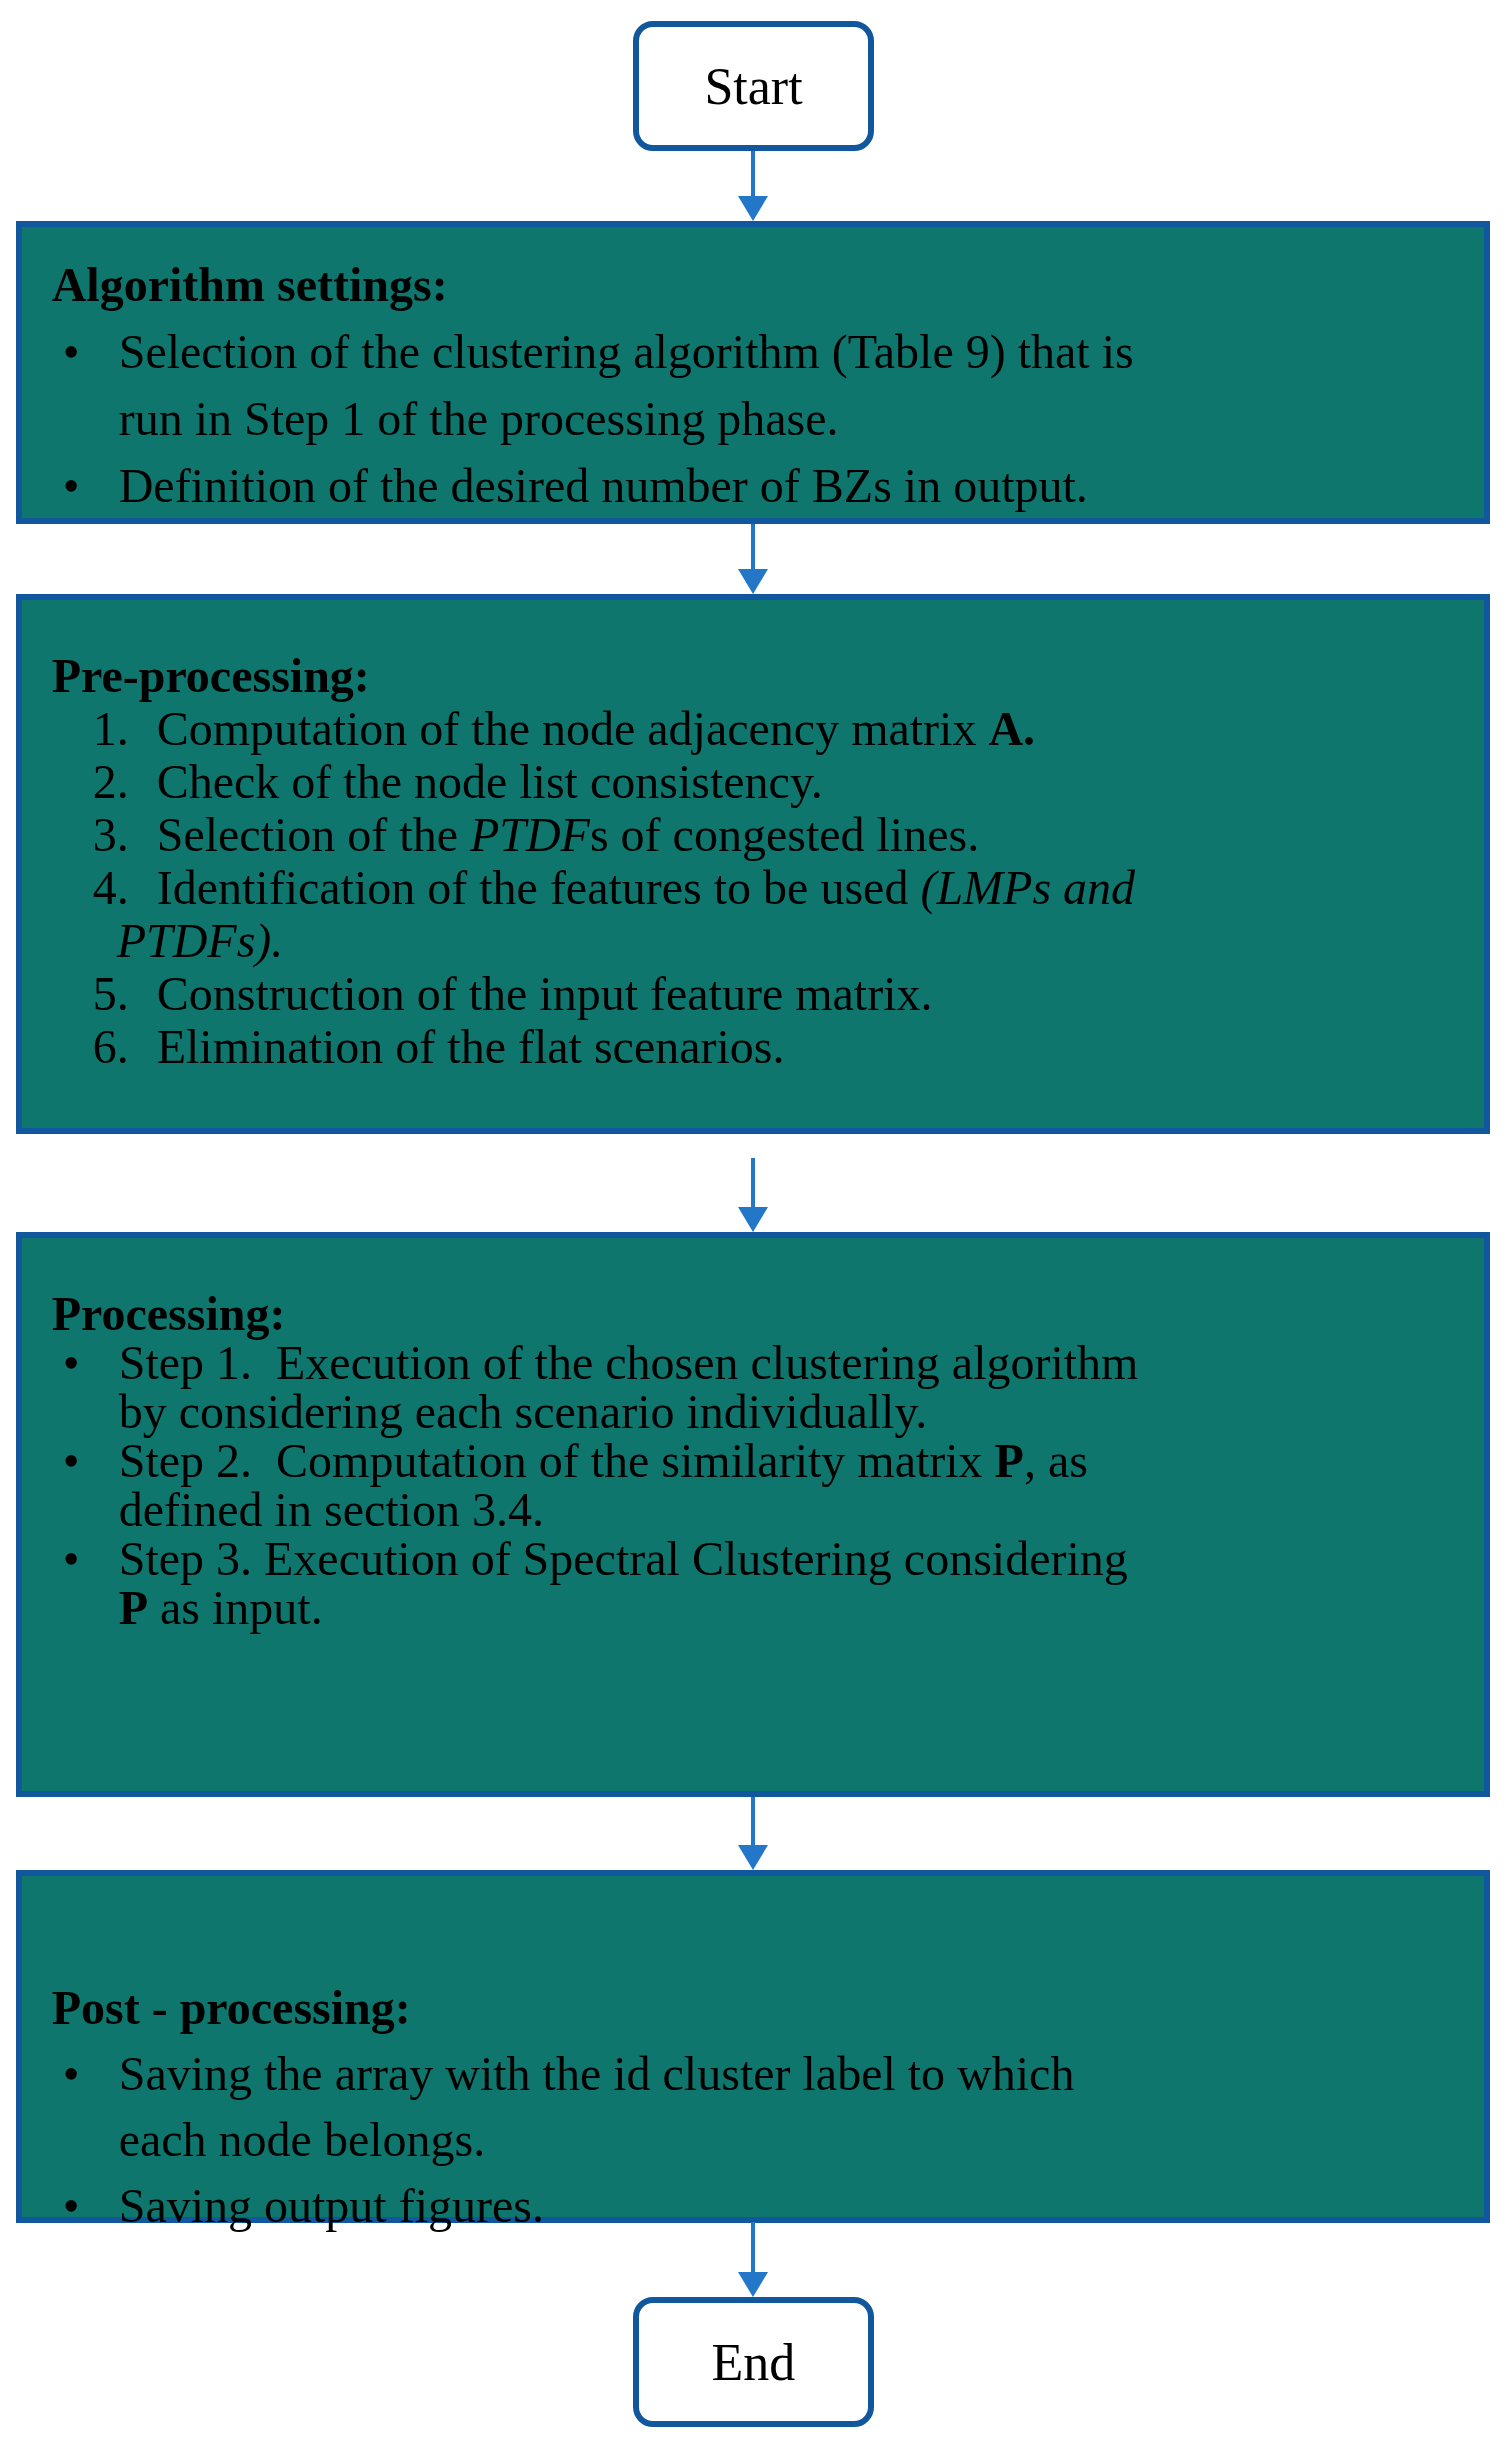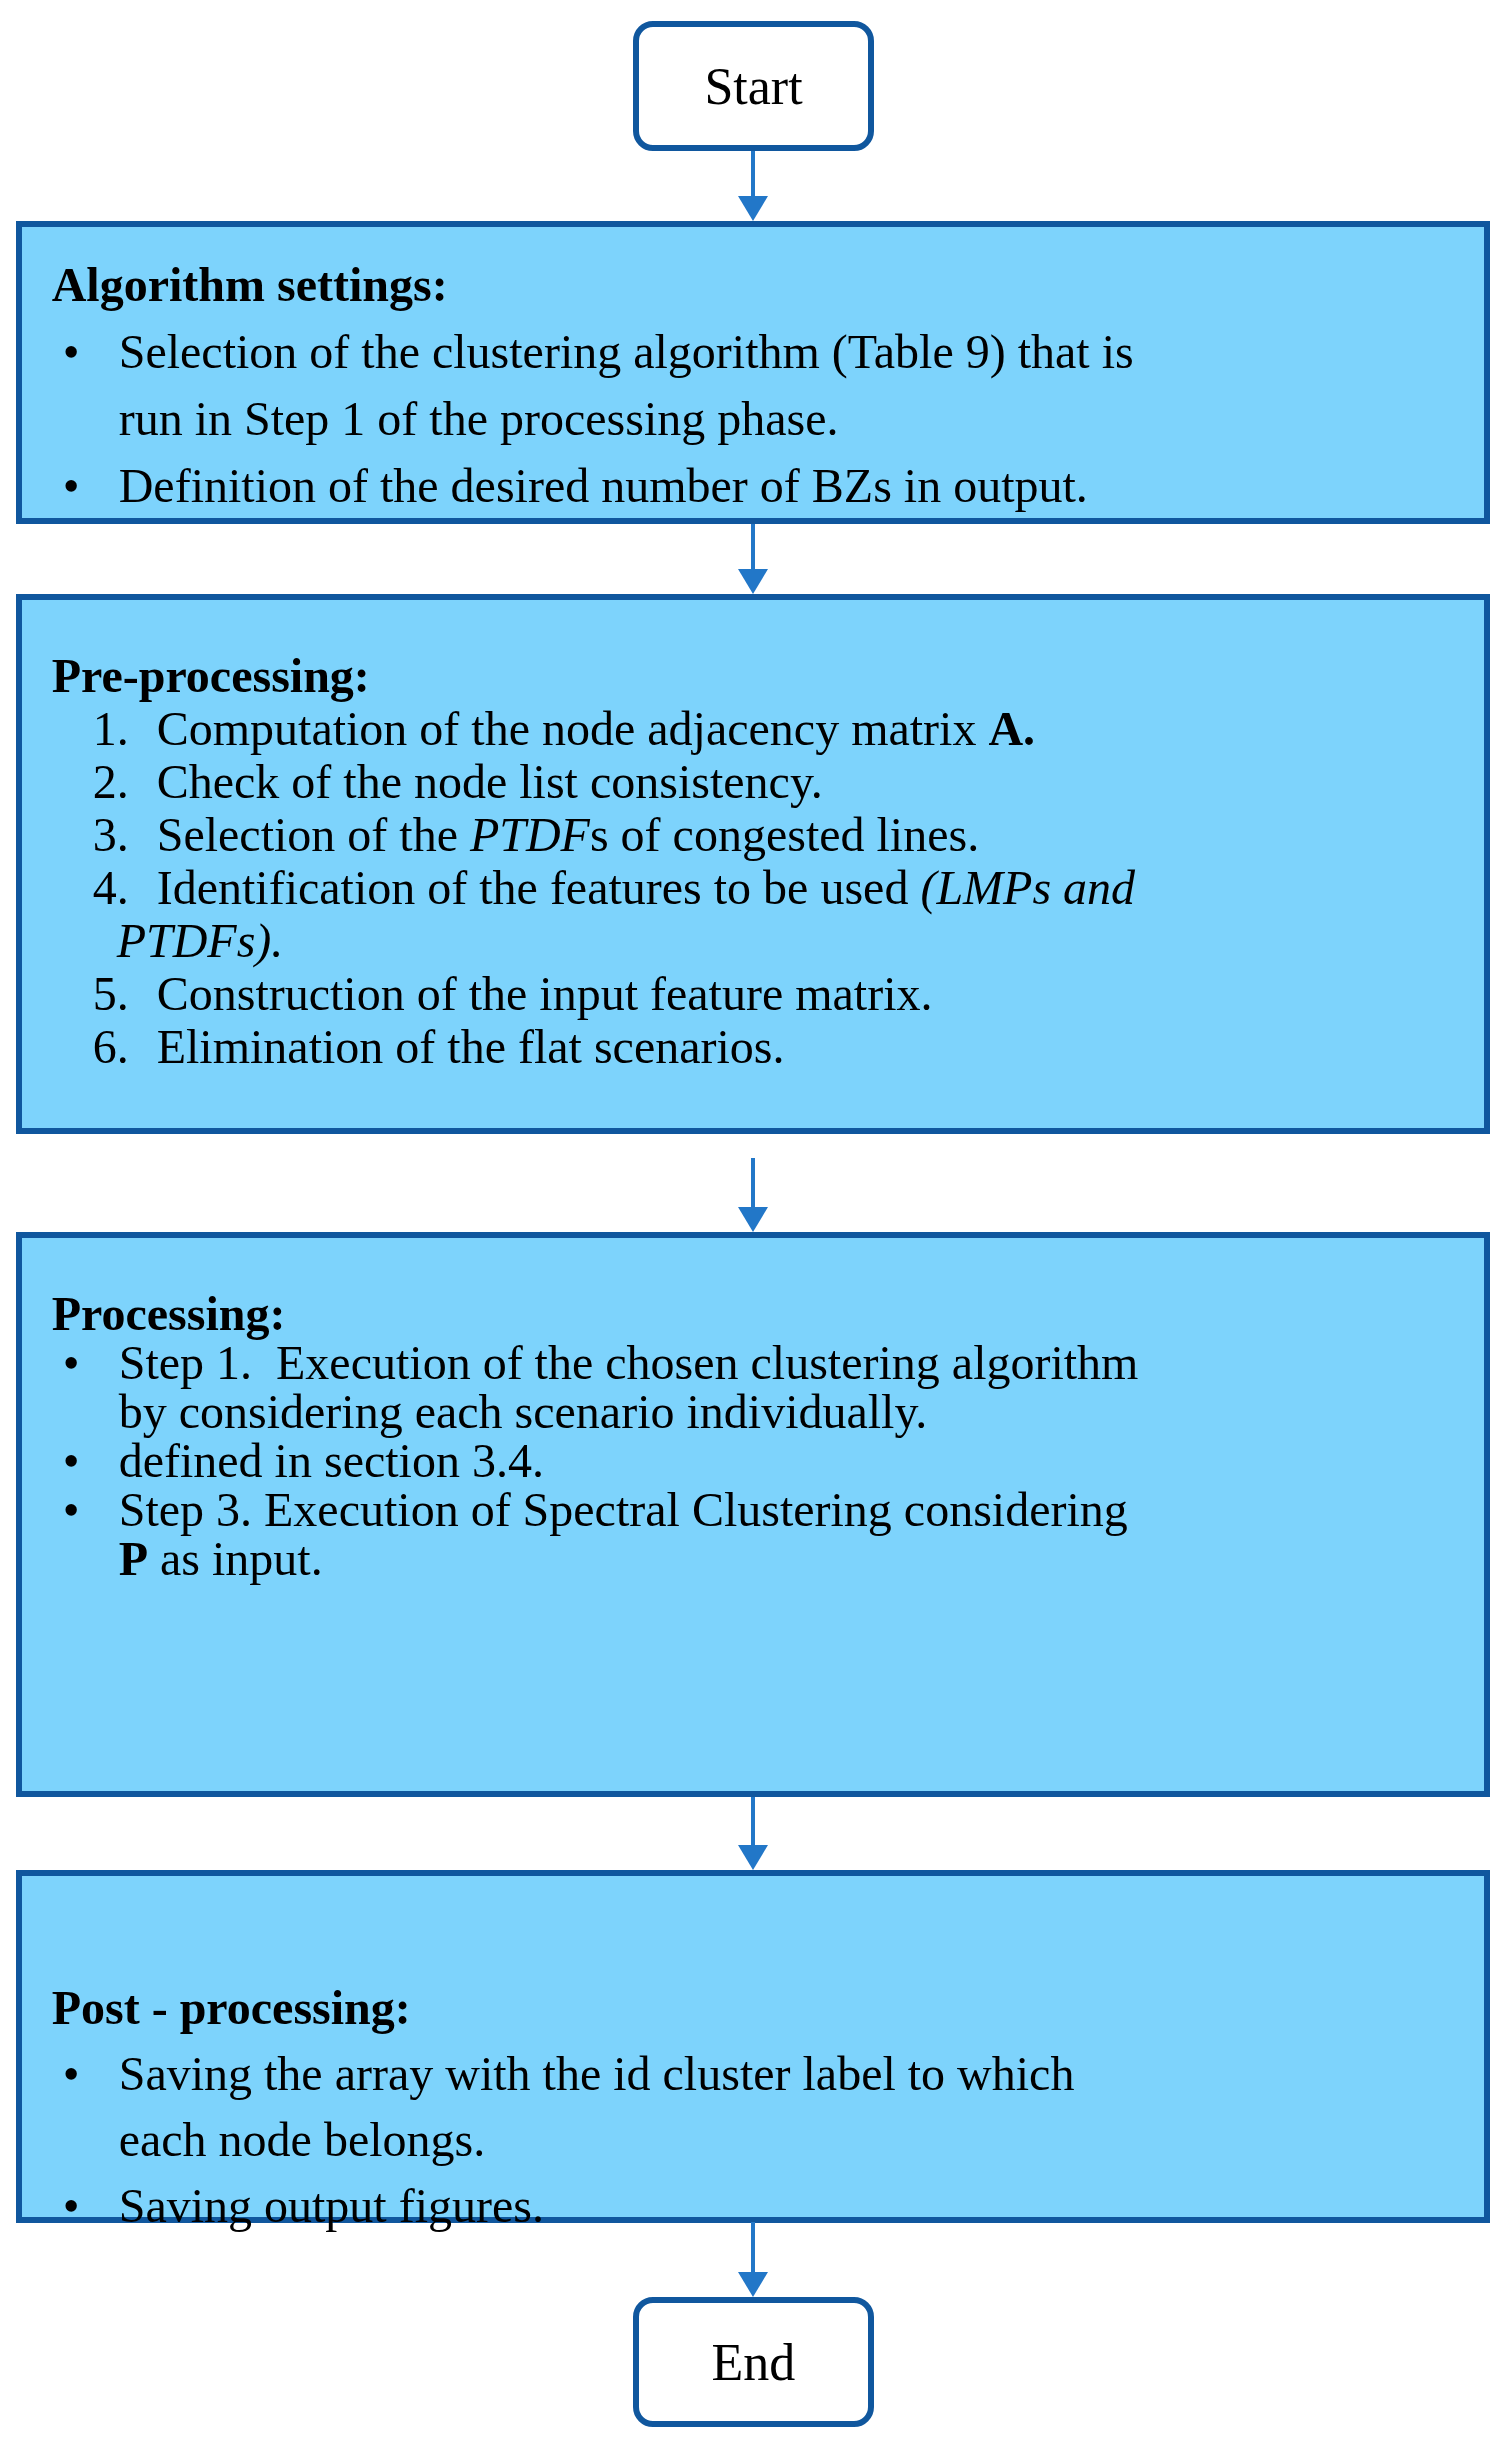--- a/index.html
+++ b/index.html
@@ -31,21 +31,21 @@
     background:var(--arrow-color);
   }
   .arrow .arrow-head{
     position:absolute;left:0;bottom:0;width:0;height:0;
     border-left:15px solid transparent;border-right:15px solid transparent;
     border-top:25.5px solid var(--arrow-color);
   }
   
   .box{
     position:absolute;left:15.7px;width:1474px;
-    border:6.7px solid var(--border-color);background:#7dd3fc;
+    border:6.7px solid var(--border-color);background:#0f766e;
     font-size:48px;
   }
   .box .heading{
     font-weight:bold;font-size:48px;padding-left:30px;white-space:pre;
   }
   .box-a{top:221px;height:303px;padding-top:24px;line-height:67px;}
   .box-b{top:594px;height:540px;padding-top:49px;line-height:53px;}
   .box-c{top:1232px;height:565px;padding-top:51px;line-height:49px;}
   .box-d{top:1870px;height:353px;padding-top:99px;line-height:66px;}
   .item{position:relative;}
@@ -150,20 +150,21 @@
       <div class="item">
         <span class="marker">•</span>
         <div class="content">
           <div class="line"><span>Step 1.  Execution of the chosen clustering algorithm</span></div>
           <div class="line"><span>by considering each scenario individually.</span></div>
         </div>
       </div>
       <div class="item">
         <span class="marker">•</span>
         <div class="content">
+          <div class="line"><span>Step 2.  Computation of the similarity matrix </span><span class="seg-b">P</span><span>, as</span></div>
           <div class="line"><span>defined in section 3.4.</span></div>
         </div>
       </div>
       <div class="item">
         <span class="marker">•</span>
         <div class="content">
           <div class="line"><span>Step 3. Execution of Spectral Clustering considering</span></div>
           <div class="line"><span class="seg-b">P</span><span> as input.</span></div>
         </div>
       </div>

